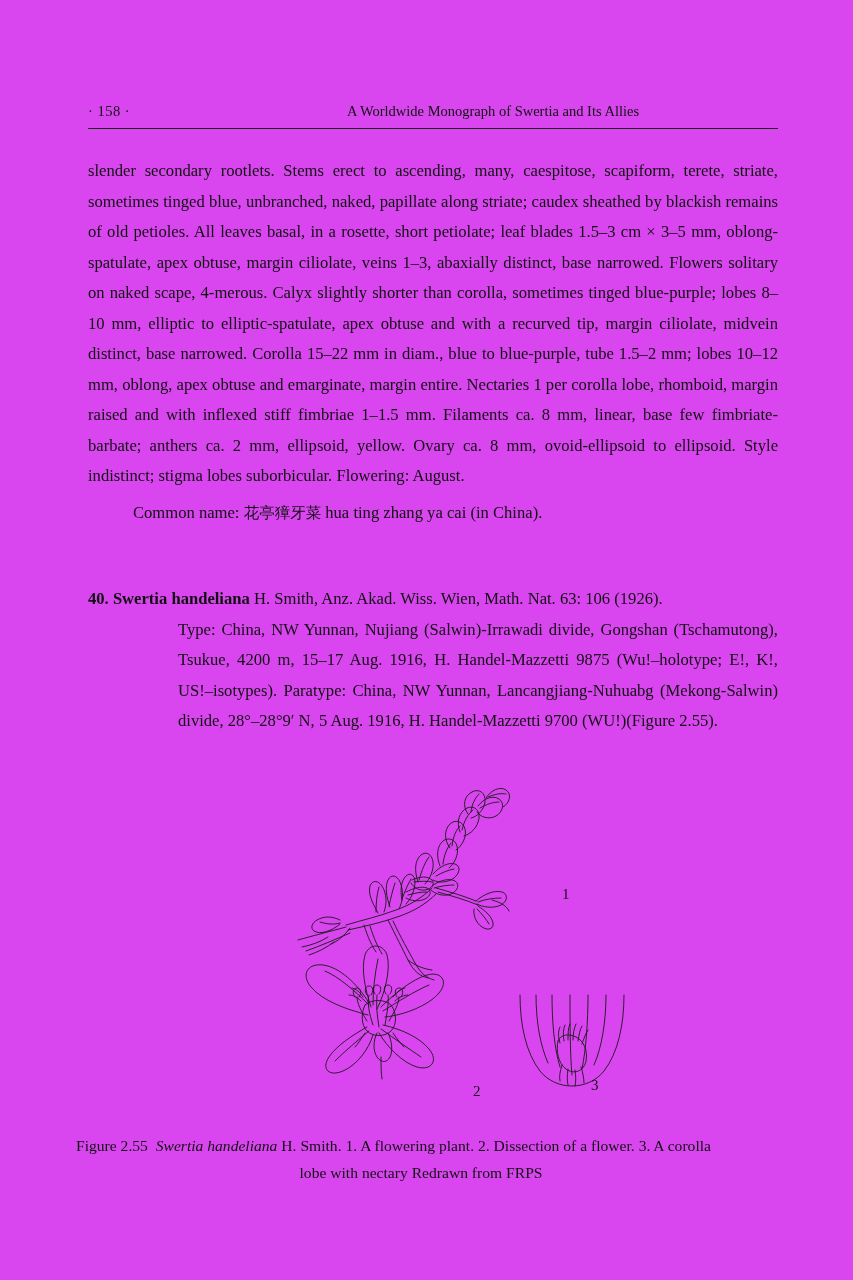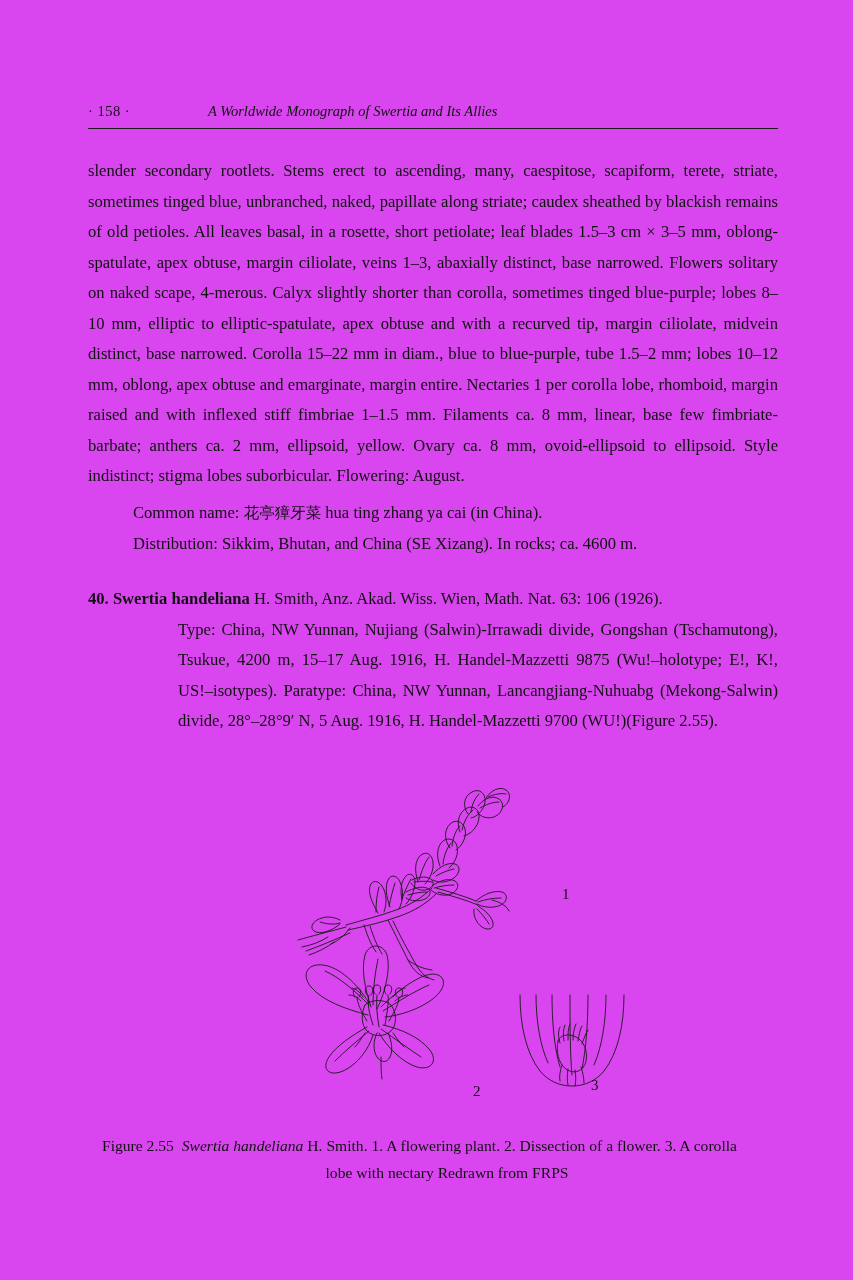--- a/index.html
+++ b/index.html
@@ -31,25 +31,24 @@
     align-items: baseline;
   }
   .folio {
     font-size: 14.5px;
     letter-spacing: 0.5px;
     white-space: nowrap;
     width: 180px;
   }
   .running-title {
     flex: 1;
-    text-align: left;
+    text-align: center;
     font-size: 14.5px;
     white-space: nowrap;
     margin-left: -60px;
-    font-style: italic;
   }
   .rule {
     position: absolute;
     left: 88px;
     top: 128px;
     width: 690px;
     height: 1px;
     background: #1b1b1b;
   }
   .body-text {
@@ -100,21 +99,21 @@
   }
   .figure-area {
     position: absolute;
     left: 88px;
     top: 770px;
     width: 690px;
     height: 340px;
   }
   .fig-caption {
     position: absolute;
-    left: 102px;
+    left: 76px;
     top: 1132px;
     width: 690px;
     font-size: 15.6px;
     line-height: 27px;
     text-align: center;
   }
   .fig-caption .cap-lead {
     
   }
   .fig-caption .ital {
@@ -140,21 +139,20 @@
     <span class="folio">· 158 ·</span>
     <span class="running-title">A Worldwide Monograph of Swertia and Its Allies</span>
   </div>
 
   <div class="rule"></div>
 
   <div class="body-text">slender secondary rootlets. Stems erect to ascending, many, caespitose, scapiform, terete, striate, sometimes tinged blue, unbranched, naked, papillate along striate; caudex sheathed by blackish remains of old petioles. All leaves basal, in a rosette, short petiolate; leaf blades 1.5–3 cm × 3–5 mm, oblong-spatulate, apex obtuse, margin ciliolate, veins 1–3, abaxially distinct, base narrowed. Flowers solitary on naked scape, 4-merous. Calyx slightly shorter than corolla, sometimes tinged blue-purple; lobes 8–10 mm, elliptic to elliptic-spatulate, apex obtuse and with a recurved tip, margin ciliolate, midvein distinct, base narrowed. Corolla 15–22 mm in diam., blue to blue-purple, tube 1.5–2 mm; lobes 10–12 mm, oblong, apex obtuse and emarginate, margin entire. Nectaries 1 per corolla lobe, rhomboid, margin raised and with inflexed stiff fimbriae 1–1.5 mm. Filaments ca. 8 mm, linear, base few fimbriate-barbate; anthers ca. 2 mm, ellipsoid, yellow. Ovary ca. 8 mm, ovoid-ellipsoid to ellipsoid. Style indistinct; stigma lobes suborbicular. Flowering: August.</div>
 
   <div class="common-block">
     <div><span>Common name: </span><span class="cjk">花亭獐牙菜</span><span> hua ting zhang ya cai (in China).</span></div>
-    <div>Distribution: Sikkim, Bhutan, and China (SE Xizang). In rocks; ca. 4600 m.</div>
   </div>
 
   <div class="entry">
     <span class="entry-indent"><span class="num">40. </span><span class="sp">Swertia handeliana</span><span> H. Smith, Anz. Akad. Wiss. Wien, Math. Nat. 63: 106 (1926).</span>
       <span style="display:block; padding-left:45px; text-indent:0;">Type: China, NW Yunnan, Nujiang (Salwin)-Irrawadi divide, Gongshan (Tschamutong), Tsukue, 4200 m, 15–17 Aug. 1916, H. Handel-Mazzetti 9875 (Wu!–holotype; E!, K!, US!–isotypes). Paratype: China, NW Yunnan, Lancangjiang-Nuhuabg (Mekong-Salwin) divide, 28°–28°9′ N, 5 Aug. 1916, H. Handel-Mazzetti 9700 (WU!)(Figure 2.55).</span>
     </span>
   </div>
 
   <div class="figure-area">
     <svg width="690" height="340" viewBox="0 0 690 340">

